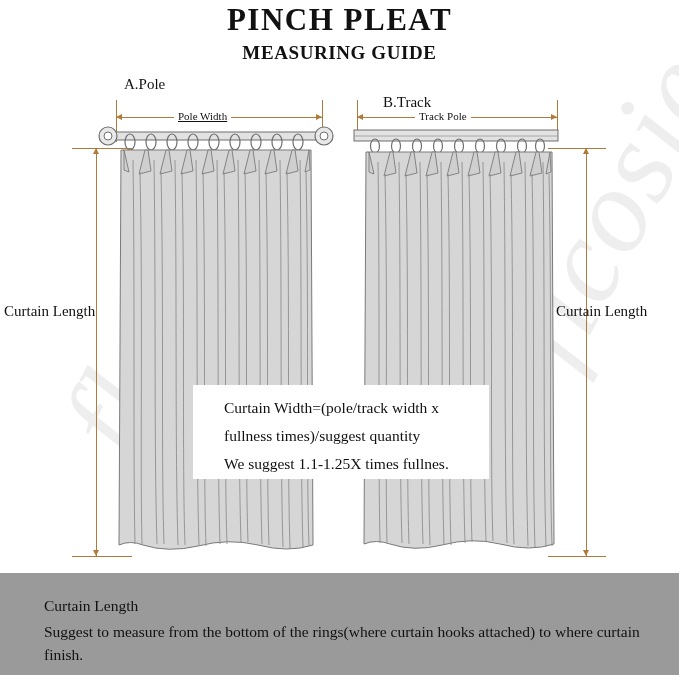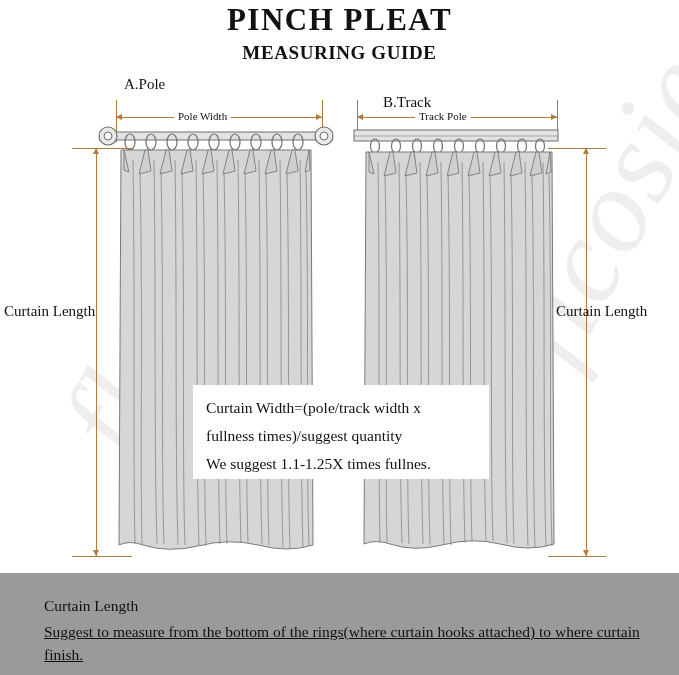--- a/index.html
+++ b/index.html
@@ -133,21 +133,21 @@
 
   
   .formula-box {
     position: absolute;
     left: 193px;
     top: 385px;
     width: 296px;
     height: 94px;
     background: #ffffff;
     border: 1px solid #ffffff;
-    padding: 8px 12px 8px 12px;
+    padding: 8px 12px 8px 30px;
     box-sizing: border-box;
   }
   .formula-line {
     font-size: 15.5px;
     line-height: 28px;
     color: #111;
     white-space: nowrap;
   }
 
   
@@ -169,21 +169,20 @@
   }
   .footer-title {
     font-size: 15.5px;
     color: #111;
     margin-bottom: 5px;
   }
   .footer-text {
     font-size: 15.5px;
     line-height: 23px;
     color: #111;
-    text-decoration: underline;
   }
 </style>
 </head>
 <body>
 
 <div id="root">
 
   <div class="title-main">PINCH PLEAT</div>
   <div class="title-sub">MEASURING GUIDE</div>
 
@@ -191,21 +190,21 @@
   <div class="watermark" id="wm2">flcosie</div>
 
   <div class="panel-label" id="label-pole">A.Pole</div>
   <div class="panel-label" id="label-track">B.Track</div>
 
   <div class="tick-v" style="left:116px; top:100px; height:42px;"></div>
   <div class="tick-v" style="left:322px; top:100px; height:40px;"></div>
   <div class="dim-h" style="left:116px; top:117px; width:206px;"></div>
   <div class="arrow-l" style="left:116px; top:113.5px;"></div>
   <div class="arrow-r" style="left:316px; top:113.5px;"></div>
-  <div class="dim-h-label" style="left:174px; top:110px;">Pole Width</div>
+  <div class="dim-h-label" style="left:174px; top:110px;text-decoration:underline;">Pole Width</div>
 
   <svg class="curtain-svg" style="left:88px; top:120px;" width="256" height="435" viewBox="0 0 256 435">
 
     <rect x="28" y="12" width="200" height="8" fill="#e2e2e2" stroke="#6f6f6f" stroke-width="1"></rect>
 
     <circle cx="20" cy="16" r="9" fill="#e8e8e8" stroke="#6f6f6f" stroke-width="1.2"></circle>
     <circle cx="20" cy="16" r="4" fill="#ffffff" stroke="#6f6f6f" stroke-width="1"></circle>
     <circle cx="236" cy="16" r="9" fill="#e8e8e8" stroke="#6f6f6f" stroke-width="1.2"></circle>
     <circle cx="236" cy="16" r="4" fill="#ffffff" stroke="#6f6f6f" stroke-width="1"></circle>
 

